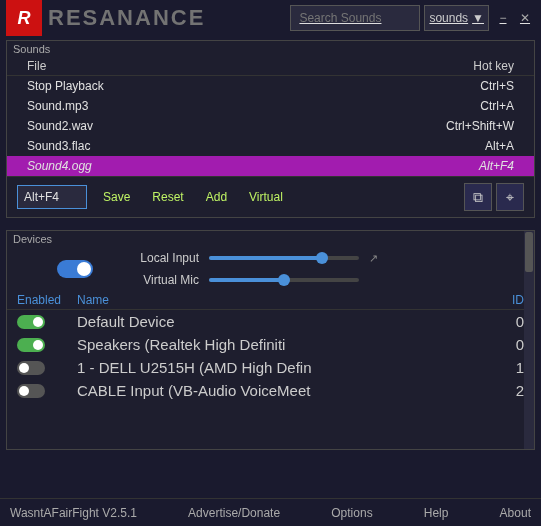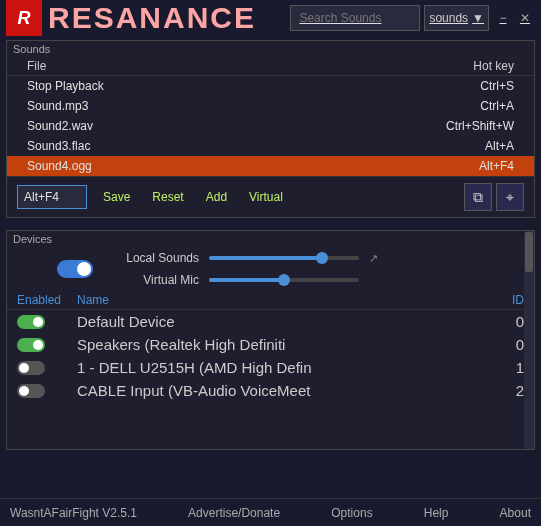--- a/index.html
+++ b/index.html
@@ -34,23 +34,23 @@
       background: #cc1111;
       display: flex;
       align-items: center;
       justify-content: center;
       font-weight: bold;
       font-size: 18px;
       color: white;
       font-style: italic;
     }
     .logo-text {
-      font-size: 30px;
+      font-size: 22px;
       font-weight: bold;
-      color: #fca5a5;
+      color: #737373;
       letter-spacing: 2px;
     }
     .title-bar-right {
       display: flex;
       align-items: center;
       gap: 4px;
       text-decoration: underline;
     }
     .search-input {
       background: #2a2a3e;
@@ -118,21 +118,21 @@
       font-size: 12px;
     }
     .sound-row {
       display: flex;
       justify-content: space-between;
       padding: 3px 20px;
       cursor: pointer;
       color: #ccc;
       font-size: 12px;
     }
-    .sound-row.selected { background: #c2410c; }
+    .sound-row.selected { background: #a21caf; font-style: italic; }
     .sound-row .filename { color: #e0e0e0; }
     .sound-row .hotkey { color: #e0e0e0; text-align: right; }
 
     
     .controls-bar {
       display: flex;
       align-items: center;
       padding: 6px 10px;
       gap: 10px;
       background: #1e1e2e;
@@ -389,21 +389,21 @@
   <div style="display:flex; align-items:center; padding: 4px 10px 4px 10px;">
 
     <div style="margin-right: 16px; margin-left: 40px;">
       <div class="toggle">
         <div class="toggle-knob"></div>
       </div>
     </div>
 
     <div style="display:flex; flex-direction:column; gap:8px; flex:1;">
       <div class="volume-row">
-        <span class="volume-label">Local Sounds</span>
+        <span class="volume-label">Local Input</span>
         <div class="slider-track">
           <div class="slider-fill" id="local-fill" style="width: 75%;"></div>
           <div class="slider-thumb" id="local-thumb" style="left: 75%;"></div>
         </div>
         <span class="volume-icon">↗</span>
       </div>
       <div class="volume-row">
         <span class="volume-label">Virtual Mic</span>
         <div class="slider-track">
           <div class="slider-fill" id="vmic-fill" style="width: 50%;"></div>

